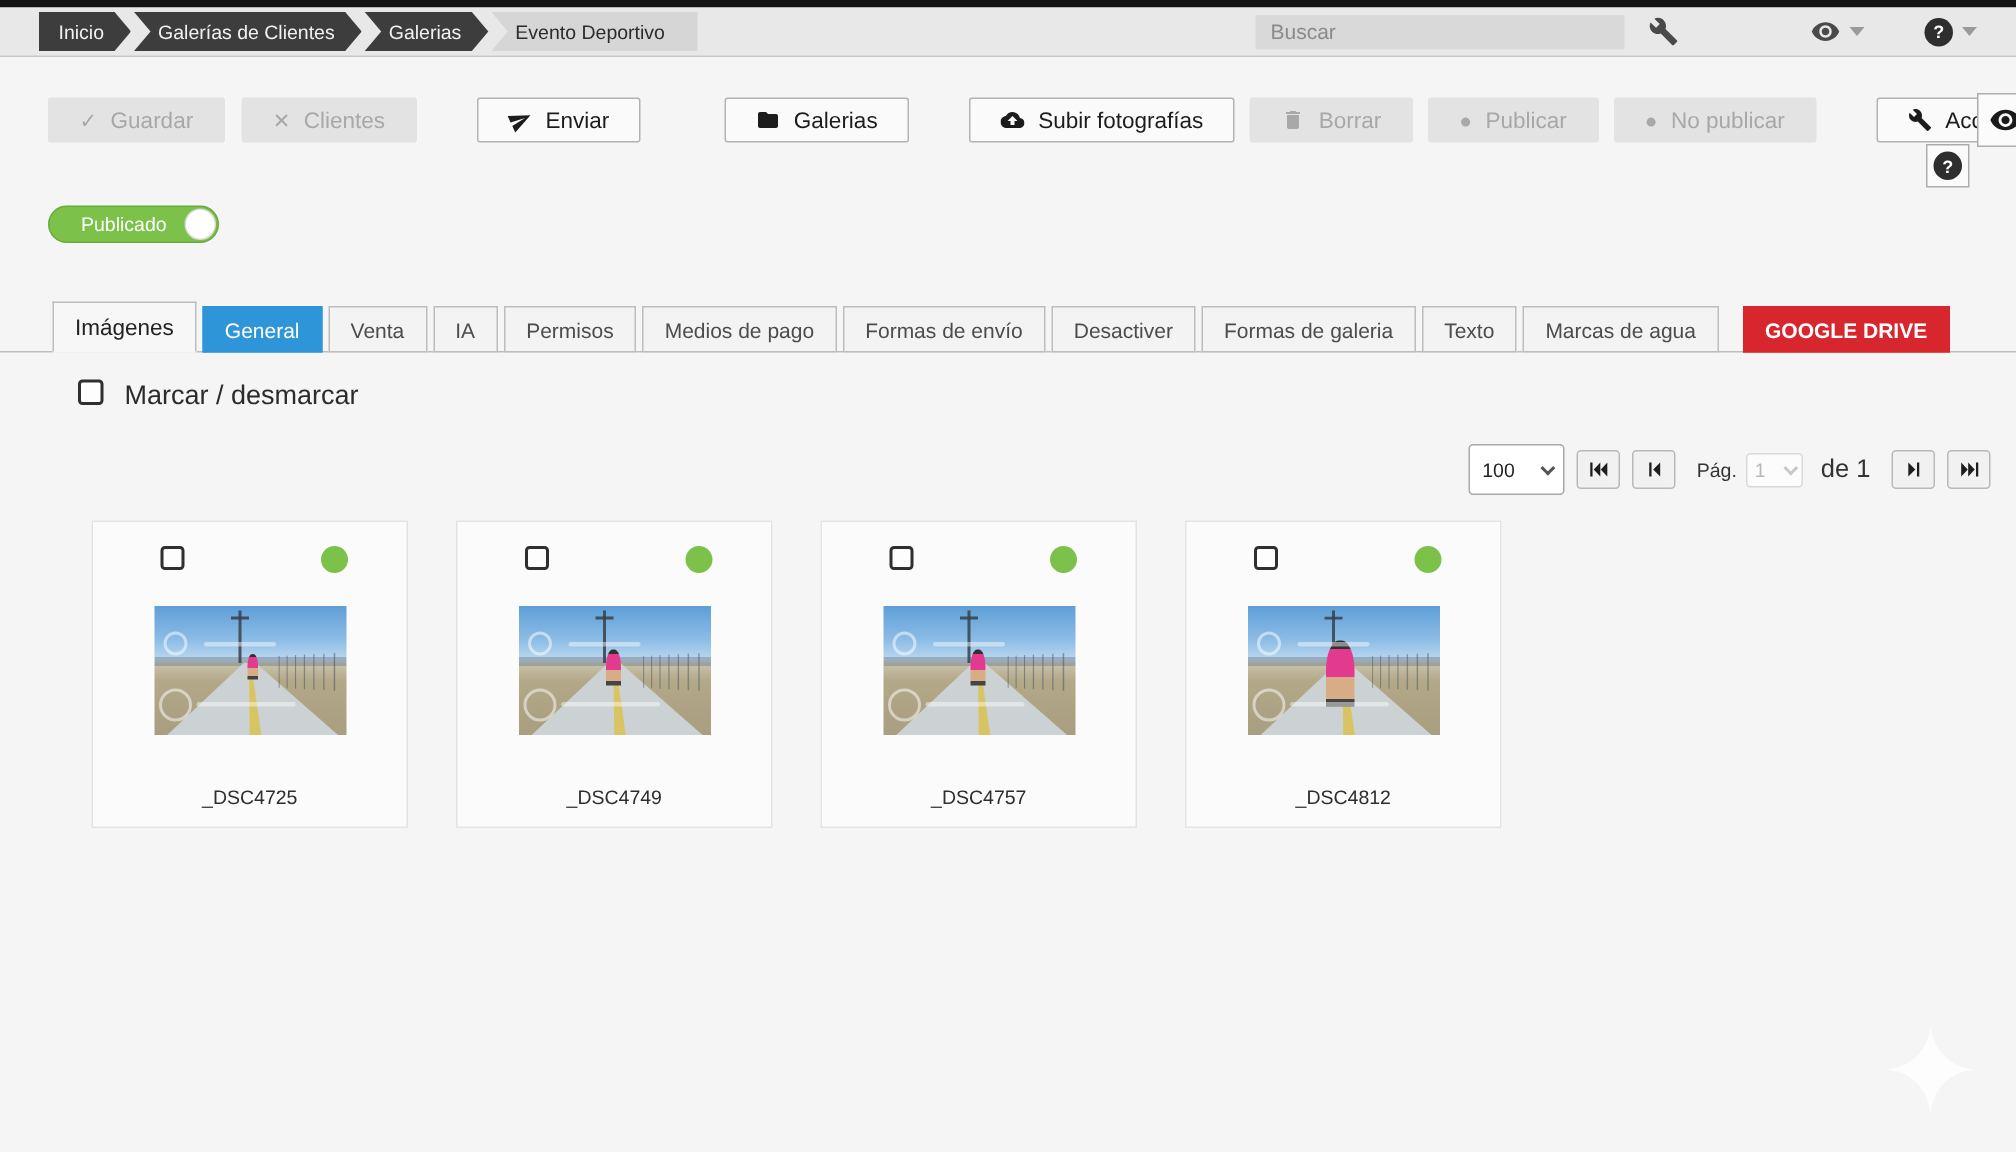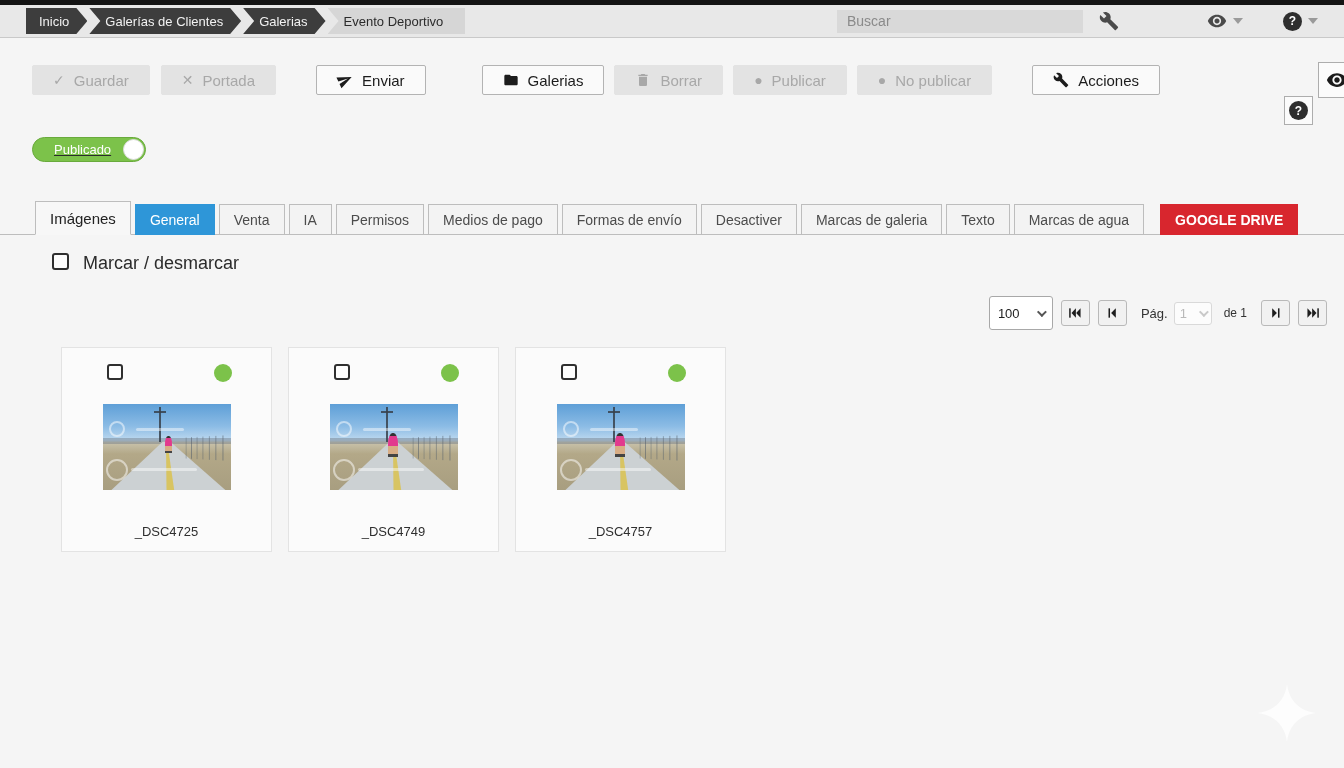--- a/index.html
+++ b/index.html
@@ -45,21 +45,21 @@
   .eye-edge-btn { position:absolute; right:-12px; top:-3px; width:38px; height:36px;
                   background:#fbfbfb; border:1px solid #adadad; display:flex; align-items:center;
                   justify-content:center; cursor:pointer; }
   .eye-edge-btn svg { width:22px; height:22px; fill:#1b1b1b; }
   .help-float-btn { position:absolute; right:31px; top:31px; width:29px; height:29px;
                     background:#fbfbfb; border:1px solid #adadad; display:flex; align-items:center;
                     justify-content:center; cursor:pointer; }
   .help-float-btn .help-circle { width:19px; height:19px; }
 
   
-  .toggle-row { margin:42px 0 0 32px;text-decoration:underline; }
+  .toggle-row { margin:42px 0 0 32px; }
   .toggle { width:114px; height:25px; border-radius:13px; border:1px solid #69aa3c;
             display:flex; align-items:center; cursor:pointer; position:relative; }
   .toggle-label { color:#fff; font-size:13px; padding-left:21px; }
   .toggle-knob { position:absolute; right:1px; top:1px; width:21px; height:21px; border-radius:50%;
                  background:#fff; border:1px solid #dcdcdc; }
 
   
   .tabs-row { margin:22px 0 0 0; padding-left:35px; border-bottom:1px solid #bdbdbd;
               display:flex; align-items:flex-end; }
   .tab { height:31px; display:flex; align-items:center; padding:0 14px; font-size:14px; color:#4c4c4c;
@@ -85,24 +85,24 @@
   .fake-select .sel-caret { margin-left:10px; width:7px; height:7px; border-right:2px solid #555;
                  border-bottom:2px solid #555; transform:rotate(45deg) translateY(-2px); }
   .ps { width:64px; }
   .pg-btn { width:29px; height:26px; margin-left:8px; background:#f1f1f1; border:1px solid #b9b9b9;
             border-radius:3px; display:flex; align-items:center; justify-content:center; cursor:pointer; }
   .pg-btn svg { width:16px; height:14px; fill:#1e1e1e; }
   .pg-label { font-size:13px; color:#333; margin:0 6px 0 14px; }
   .page-select { width:38px; height:23px; margin-right:6px; border-color:#d9d9d9; color:#b9b9b9;
                  background:#fcfcfc; padding:0 5px; }
   .page-select .sel-caret { border-color:#c9c9c9; margin-left:4px; }
-  .of-label { font-size:12px; color:#333; margin:0 6px; }
-
-  
-  .grid { width:1130px; margin:17px 0 0 61px; display:flex; flex-wrap:wrap; gap:18px 16px; }
+  .of-label { font-size:17px; color:#333; margin:0 6px; }
+
+  
+  .grid { width:1130px; margin:17px 0 0 61px; display:flex; flex-wrap:wrap; gap:18px 32px; }
   .card { width:211px; height:205px; background:#fbfbfb; border:1px solid #e3e3e3; position:relative; }
   .card .cb { position:absolute; left:45px; top:16px; width:16px; height:16px; }
   .status-dot { position:absolute; right:39px; top:16px; width:18px; height:18px; border-radius:50%; cursor:pointer; }
   .thumb { position:absolute; left:50%; transform:translateX(-50%); top:56px; width:128px; height:86px;
            overflow:hidden; cursor:pointer; background:linear-gradient(180deg,#5e9fd7 0%,#8cbce5 26%,#bcd8ef 42%,
            #c8c2ab 45%,#b3a888 58%,#a89e80 100%); }
   .fname { position:absolute; left:0; right:0; top:176px; text-align:center; font-size:13px; color:#2e2e2e; }
 
   
   .sc-horizon { position:absolute; left:0; right:0; top:39%; height:7%; background:rgba(110,122,134,.45); }
@@ -171,41 +171,49 @@
     <span class="tb-ic">
         <span class="glyph">✓</span>
       </span>
     <span class="tb-label">Guardar</span>
   </button>
 
   <button class="tb disabled" style="margin-left: 11px;">
     <span class="tb-ic">
         <span class="glyph">✕</span>
       </span>
-    <span class="tb-label">Portada</span>
+    <span class="tb-label">Clientes</span>
   </button>
 
   <button class="tb enabled" style="margin-left: 40px;">
     <span class="tb-ic">
         <svg viewBox="0 0 24 24" style="transform:rotate(-25deg)">
           <path d="M2.01 21L23 12 2.01 3 2 10l15 2-15 2z"></path>
         </svg>
       </span>
     <span class="tb-label">Enviar</span>
   </button>
 
   <button class="tb enabled" style="margin-left: 56px;">
     <span class="tb-ic">
         <svg viewBox="0 0 24 24">
           <path d="M10 4H4c-1.1 0-2 .9-2 2v12c0 1.1.9 2 2 2h16c1.1 0 2-.9 2-2V8c0-1.1-.9-2-2-2h-8l-2-2z"></path>
         </svg>
       </span>
     <span class="tb-label">Galerias</span>
   </button>
 
+  <button class="tb enabled" style="margin-left: 40px;">
+    <span class="tb-ic">
+        <svg viewBox="0 0 24 24">
+          <path d="M19.35 10.04C18.67 6.59 15.64 4 12 4 9.11 4 6.6 5.64 5.35 8.04 2.34 8.36 0 10.91 0 14c0 3.31 2.69 6 6 6h13c2.76 0 5-2.24 5-5 0-2.64-2.05-4.78-4.65-4.96zM14 13v4h-4v-4H7l5-5 5 5h-3z"></path>
+        </svg>
+      </span>
+    <span class="tb-label">Subir fotografías</span>
+  </button>
 
   <button class="tb disabled" style="margin-left: 10px;">
     <span class="tb-ic">
         <svg viewBox="0 0 24 24">
           <path d="M6 19c0 1.1.9 2 2 2h8c1.1 0 2-.9 2-2V7H6v12zM19 4h-3.5l-1-1h-5l-1 1H5v2h14V4z"></path>
         </svg>
       </span>
     <span class="tb-label">Borrar</span>
   </button>
 
@@ -250,21 +258,21 @@
 
 <div class="tabs-row">
     <div class="tab active">Imágenes</div>
     <div class="tab blue">General</div>
     <div class="tab">Venta</div>
     <div class="tab">IA</div>
     <div class="tab">Permisos</div>
     <div class="tab">Medios de pago</div>
     <div class="tab">Formas de envío</div>
     <div class="tab">Desactiver</div>
-    <div class="tab">Marcas de galeria</div>
+    <div class="tab">Formas de galeria</div>
     <div class="tab">Texto</div>
     <div class="tab">Marcas de agua</div>
     <div class="tab red">GOOGLE DRIVE</div>
   </div>
 
 <div class="list-header">
   <div class="cb"></div>
   <span class="select-all-label">Marcar / desmarcar</span>
   <div class="hdr-spacer"></div>
 </div>
@@ -360,18 +368,36 @@
 
       <div class="wm-c1"></div>
       <div class="wm-c2"></div>
       <div class="wm-d1"></div>
       <div class="wm-d2"></div>
     </div>
     <div class="fname">_DSC4757</div>
   </div>
 
 
+  <div class="card">
+    <div class="cb"></div>
+    <div class="status-dot" style="background: rgb(124, 194, 74);"></div>
+    <div class="thumb v-near">
+      <div class="sc-horizon"></div>
+      <div class="sc-road"></div>
+      <div class="sc-line"></div>
+      <div class="sc-fence"></div>
+      <div class="sc-pole"></div>
+      <div class="runner"></div>
+
+      <div class="wm-c1"></div>
+      <div class="wm-c2"></div>
+      <div class="wm-d1"></div>
+      <div class="wm-d2"></div>
+    </div>
+    <div class="fname">_DSC4812</div>
+  </div>
 
 </div>
 
 <svg class="sparkle" viewBox="0 0 56 56">
   <path d="M28 0 C30 16 40 26 56 28 C40 30 30 40 28 56 C26 40 16 30 0 28 C16 26 26 16 28 0 Z"></path>
 </svg>
 
 </body></html>

